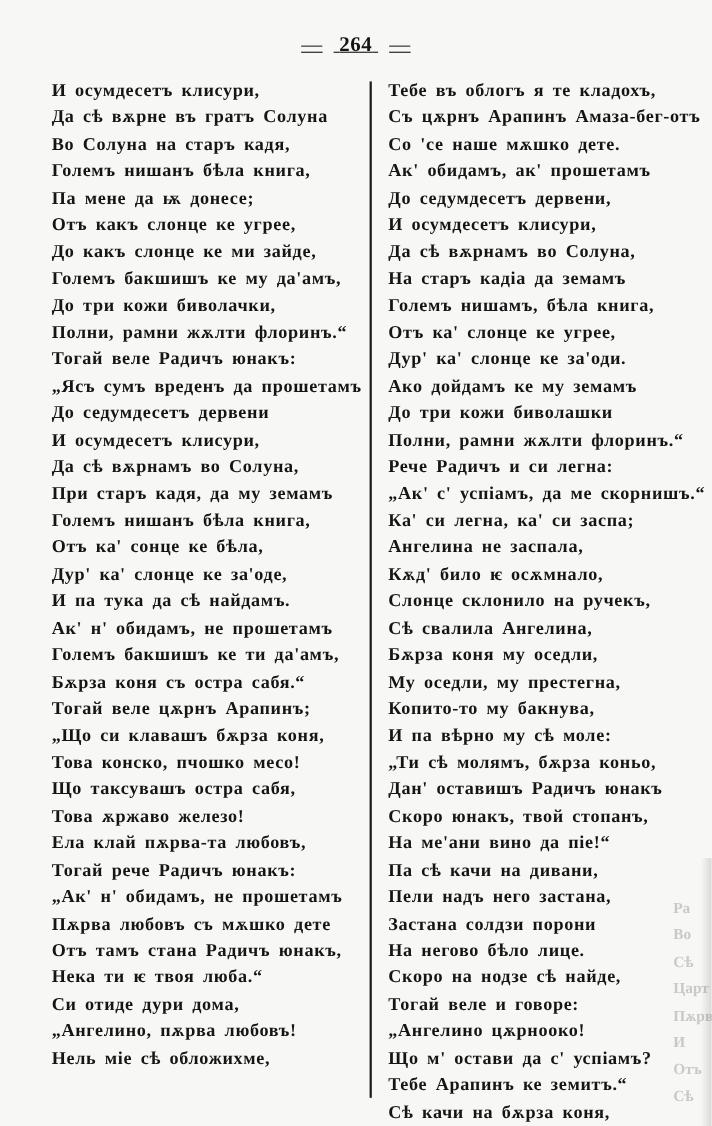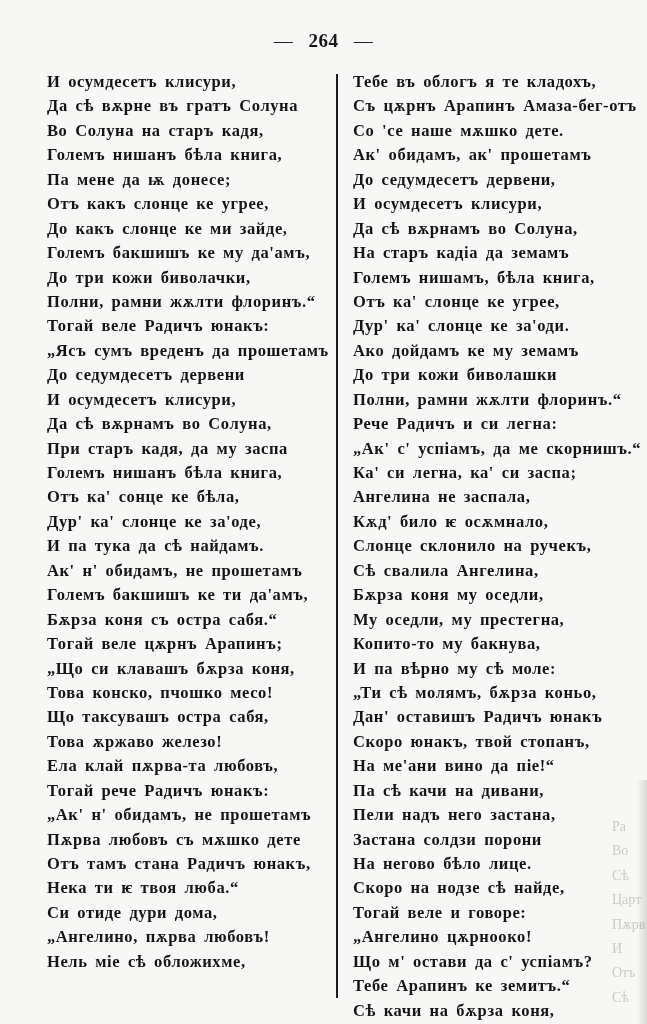--- a/index.html
+++ b/index.html
@@ -17,20 +17,21 @@
     }
     .page-header {
       position: absolute;
       top: 30px;
       left: 0;
       width: 647px;
       text-align: center;
       font-size: 19px;
       font-weight: bold;
       letter-spacing: 0.5px;
+      text-decoration: underline;
     }
     .page-header .dash {
       font-weight: normal;
       margin: 0 10px;
     }
     .column {
       position: absolute;
       top: 70px;
       margin: 0;
       padding: 0;
@@ -57,21 +58,21 @@
     }
     .bleed-through {
       position: absolute;
       left: 612px;
       top: 815px;
       margin: 0;
       padding: 0;
       list-style: none;
       color: #c9c9c6;
       font-size: 14px;
-      font-weight: normal;
+      font-weight: bold;
     }
     .bleed-through li {
       height: 24.4px;
       line-height: 24.4px;
       white-space: nowrap;
     }
     .edge-shadow {
       position: absolute;
       right: 0;
       top: 780px;
@@ -98,21 +99,21 @@
     <li class="verse-line">Отъ какъ слонце ке угрее,</li>
     <li class="verse-line">До какъ слонце ке ми зайде,</li>
     <li class="verse-line">Големъ бакшишъ ке му да'амъ,</li>
     <li class="verse-line">До три кожи биволачки,</li>
     <li class="verse-line">Полни, рамни жѫлти флоринъ.“</li>
     <li class="verse-line">Тогай веле Радичъ юнакъ:</li>
     <li class="verse-line">„Ясъ сумъ вреденъ да прошетамъ</li>
     <li class="verse-line">До седумдесетъ дервени</li>
     <li class="verse-line">И осумдесетъ клисури,</li>
     <li class="verse-line">Да сѣ вѫрнамъ во Солуна,</li>
-    <li class="verse-line">При старъ кадя, да му заспа</li>
+    <li class="verse-line">При старъ кадя, да му земамъ</li>
     <li class="verse-line">Големъ нишанъ бѣла книга,</li>
     <li class="verse-line">Отъ ка' сонце ке бѣла,</li>
     <li class="verse-line">Дур' ка' слонце ке за'оде,</li>
     <li class="verse-line">И па тука да сѣ найдамъ.</li>
     <li class="verse-line">Ак' н' обидамъ, не прошетамъ</li>
     <li class="verse-line">Големъ бакшишъ ке ти да'амъ,</li>
     <li class="verse-line">Бѫрза коня съ остра сабя.“</li>
     <li class="verse-line">Тогай веле цѫрнъ Арапинъ;</li>
     <li class="verse-line">„Що си клавашъ бѫрза коня,</li>
     <li class="verse-line">Това конско, пчошко месо!</li>

